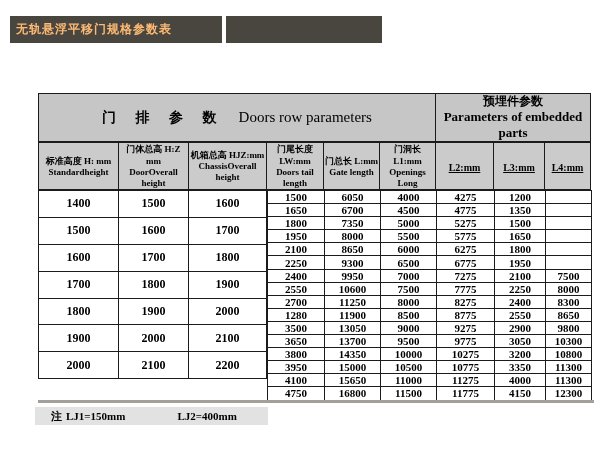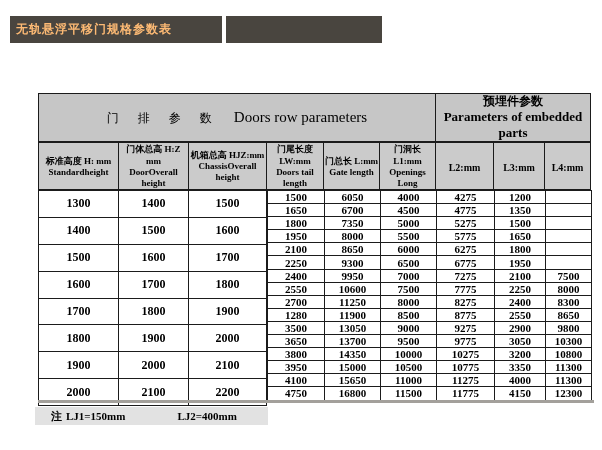--- a/index.html
+++ b/index.html
@@ -9,29 +9,29 @@
   .titlebar{left:10px;top:16px;width:212px;height:27px;background:#49453f;color:#fdba74;
     font-family:"Liberation Sans", sans-serif;font-weight:bold;font-size:12px;line-height:27px;
     padding-left:6px;box-sizing:border-box;letter-spacing:1px;white-space:nowrap;}
   .titlebar2{left:226px;top:16px;width:156px;height:27px;background:#49453f;}
   
   .tablewrap{left:38px;top:93px;width:554px;}
   table{border-collapse:collapse;table-layout:fixed;}
   td{border:1px solid #1b1b1b;text-align:center;vertical-align:middle;padding:0;overflow:hidden;}
   
   .hdr1 td{height:46px;background:#c6c6c6;}
-  .cn-wide{font-size:12px;font-weight:normal;word-spacing:16px;margin-right:22px;}
+  .cn-wide{font-size:14px;font-weight:bold;word-spacing:16px;margin-right:22px;}
   .en-big{font-size:15px;font-weight:normal;}
   .cn-top{display:block;font-size:12px;font-weight:bold;line-height:15px;}
   .en-bot{display:block;font-size:13px;font-weight:bold;line-height:16px;}
   
   .hdr2 td{height:37px;background:#cbcbcb;}
   .h2cn{display:block;font-size:9px;font-weight:bold;line-height:12px;}
   .h2en{display:block;font-size:9px;font-weight:bold;line-height:11px;}
-  .h2single{font-size:10px;font-weight:bold;}
+  .h2single{font-size:10px;font-weight:bold;text-decoration:underline;}
   
   .bodyrow{display:flex;align-items:flex-start;}
   .tleft td{height:25.9px;font-size:12px;font-weight:bold;}
   .tright td{height:12.1px;font-size:11px;font-weight:bold;line-height:12px;}
   
   .shadow{left:38px;top:400px;width:556px;height:3px;background:#a3a09b;}
   
   .note{left:35px;top:407px;width:233px;height:18px;background:#e2e2e2;font-size:11px;
     font-weight:bold;line-height:18px;padding-left:16px;box-sizing:border-box;white-space:nowrap;}
   .note .lj1{margin-left:4px;}
@@ -118,25 +118,20 @@
 
   <div class="bodyrow">
     <table class="tleft" style="width:228px">
       <colgroup>
           <col style="width:80px">
           <col style="width:70px">
           <col style="width:78px">
         </colgroup>
       <tbody id="left-tbody">
           <tr>
-            <td>1300</td>
-            <td>1400</td>
-            <td>1500</td>
-          </tr>
-          <tr>
             <td>1400</td>
             <td>1500</td>
             <td>1600</td>
           </tr>
           <tr>
             <td>1500</td>
             <td>1600</td>
             <td>1700</td>
           </tr>
           <tr>

